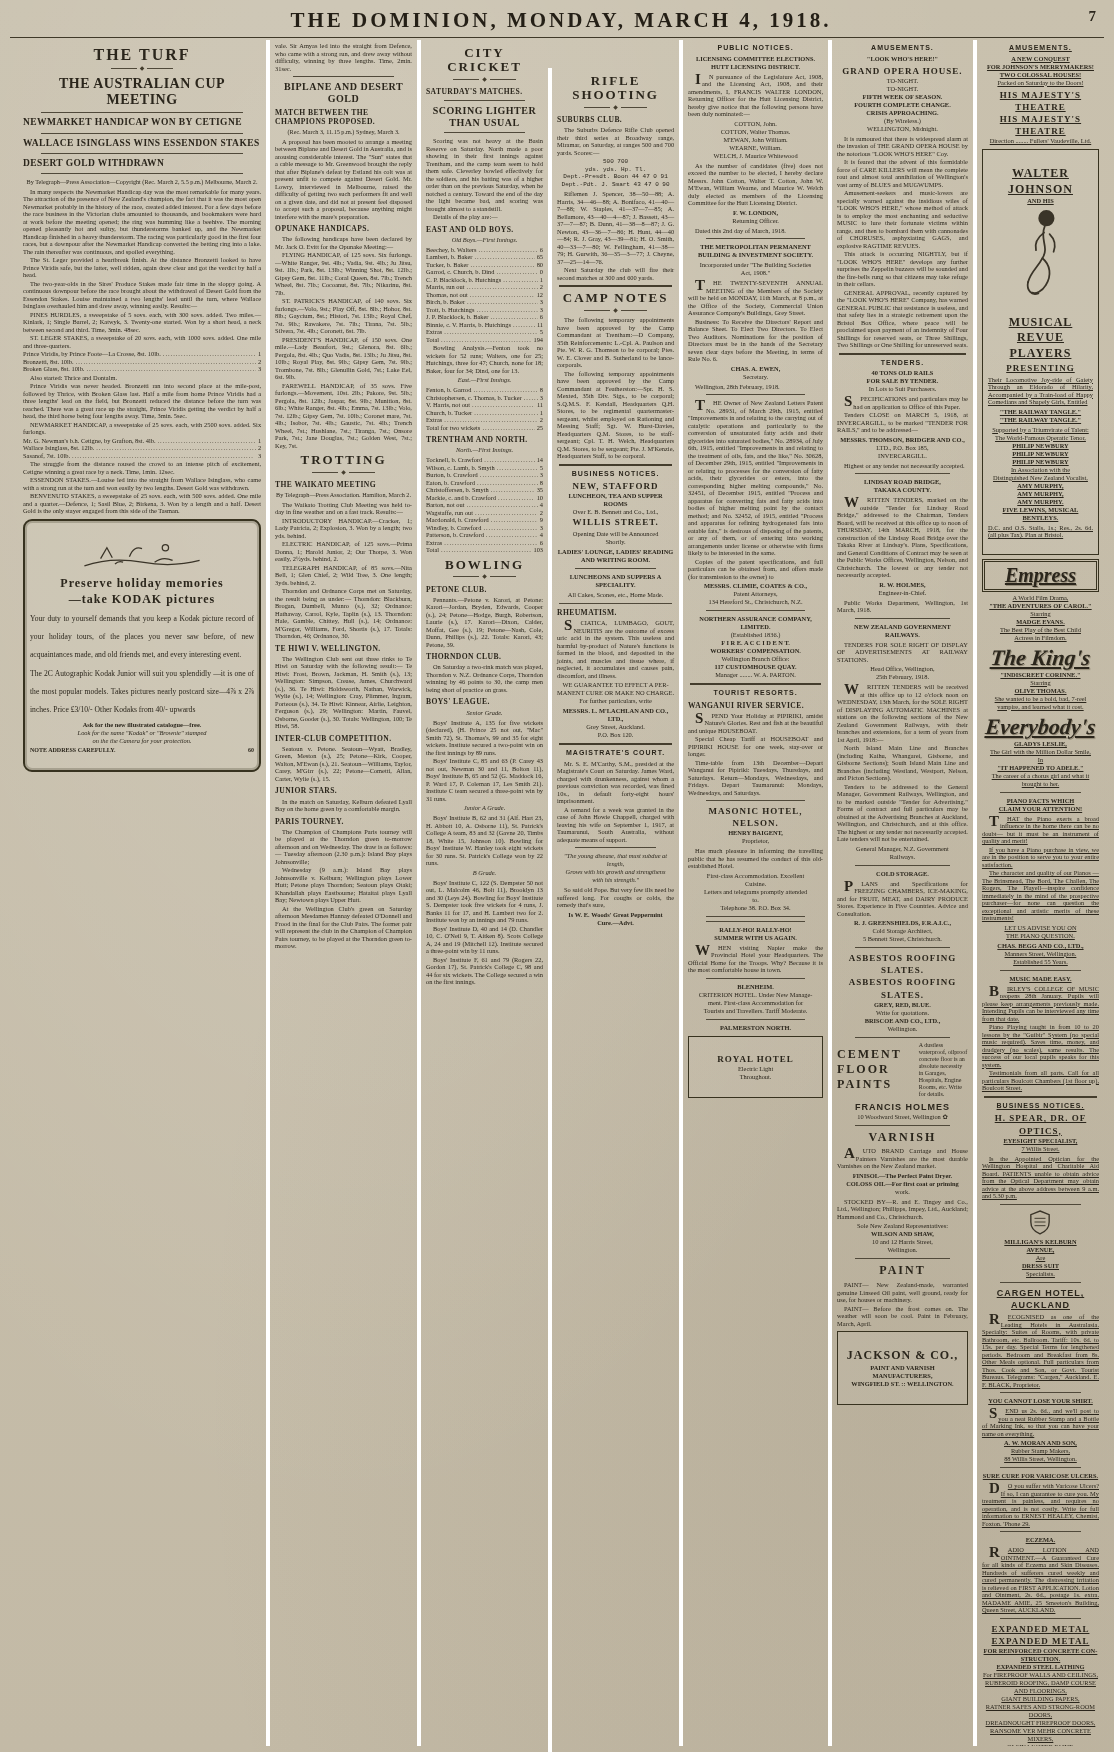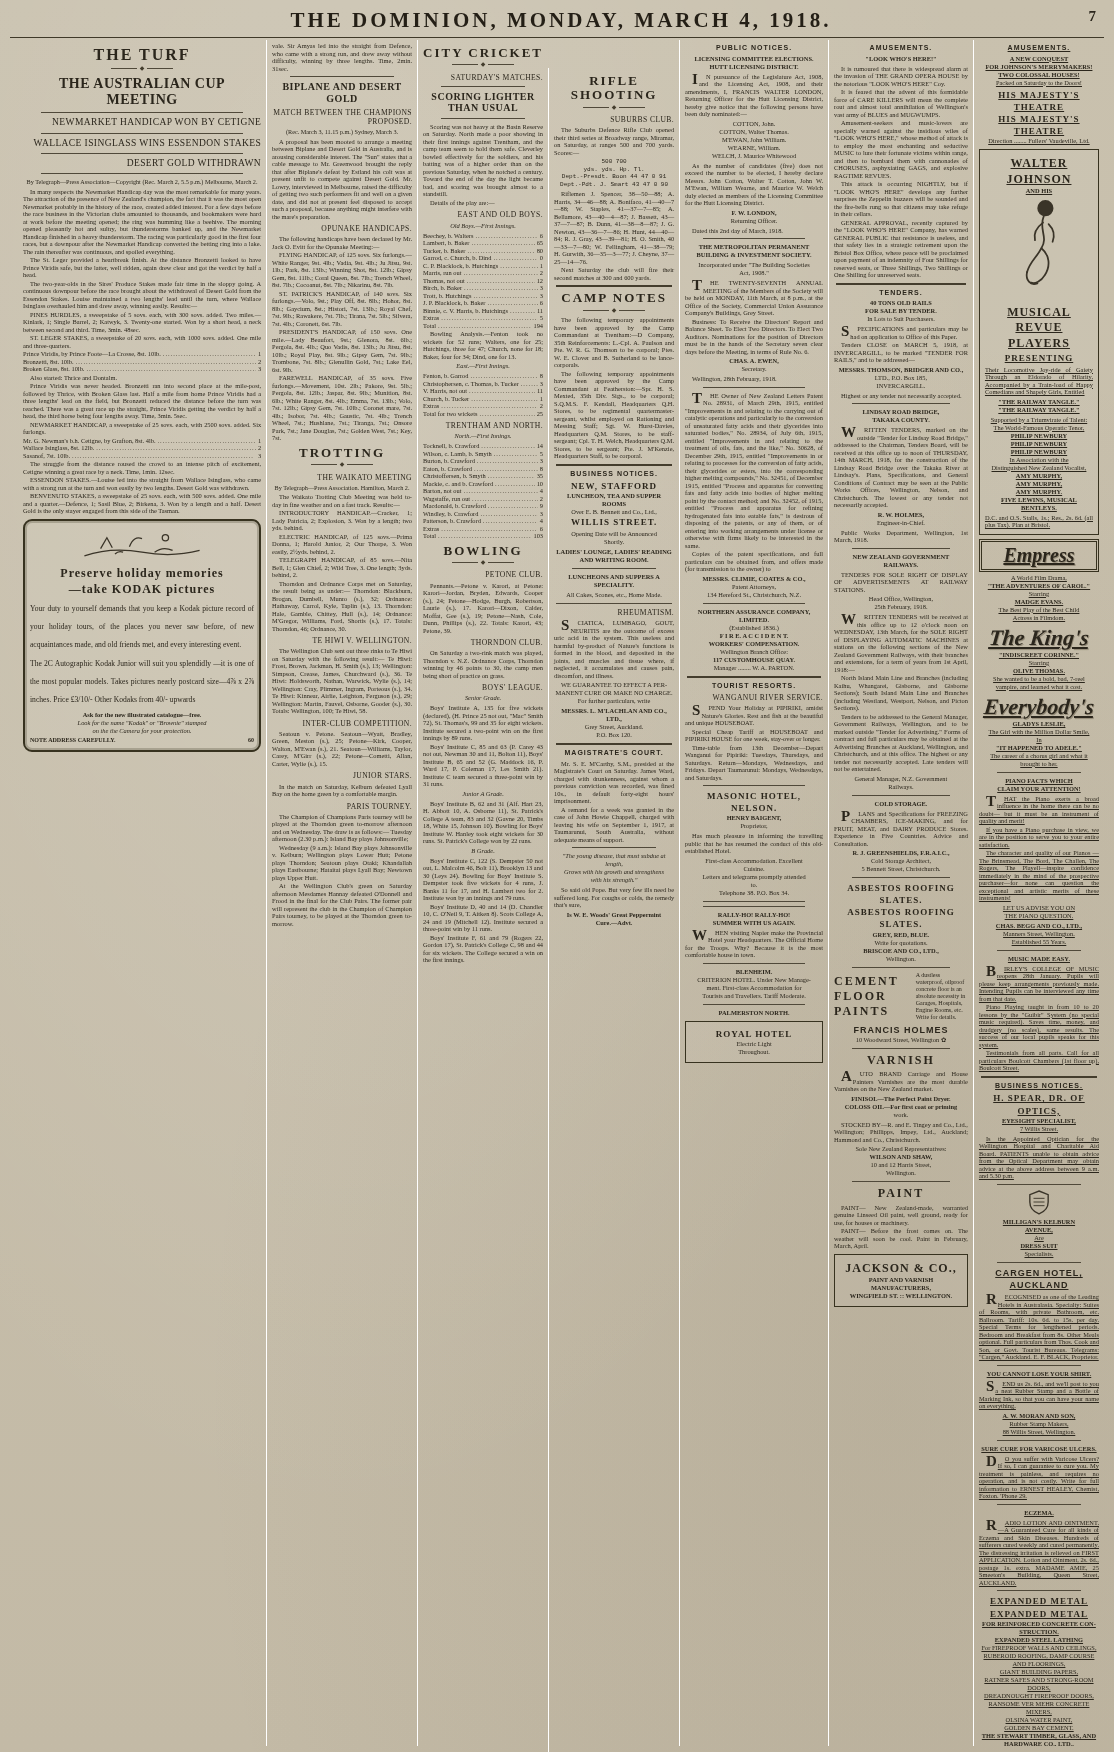--- a/index.html
+++ b/index.html
@@ -9,31 +9,31 @@
       radial-gradient(ellipse at 80% 80%, rgba(90,75,50,.10), rgba(0,0,0,0) 55%),
       linear-gradient(#c9c1ae,#c3baa6);
     font-family:"Liberation Serif","DejaVu Serif",serif;color:#2b261c;}
   .pagehead{position:relative;height:34px;}
   .masthead{position:absolute;left:8px;right:0;top:8px;text-align:center;
     font-size:21px;font-weight:bold;letter-spacing:3px;color:#241f16;}
   .pagenum{position:absolute;right:18px;top:8px;font-size:15px;font-weight:bold;}
   .mastrule{border-top:1.4px solid #3f3929;margin:3px 10px 0 10px;}
   .cols{display:flex;align-items:stretch;padding:2px 10px 0 18px;height:1706px;}
   .col{box-sizing:border-box;padding:2px 5px 0 5px;overflow:hidden;height:100%;}
-  .col+.col{border-left:1px solid #ffffff;}
+  .col+.col{border-left:4px solid #ffffff;}
   .c1{width:250px;font-size:7.3px;line-height:8.7px;}
   .c2{width:152px;}.c3{width:132px;}.c4{width:132px;margin-top:28px;}.c5{width:150px;}.c6{width:146px;}.c7{width:132px;text-decoration:underline;}
   .col{font-size:6.4px;line-height:7.5px;text-align:justify;}
   .ch{font-family:"Liberation Sans","DejaVu Sans",sans-serif;font-size:7px;font-weight:bold;text-align:center;
     letter-spacing:1px;margin:2px 0 3px 0;}
   .sh{font-size:13px;font-weight:bold;text-align:center;letter-spacing:2px;margin:4px 0 1px 0;line-height:1.1;}
   .c1 .sh{font-size:16px;}
   .hl{font-size:10px;font-weight:bold;text-align:center;letter-spacing:.5px;margin:4px 0 2px 0;line-height:1.15;}
   .c1 .hl{font-size:14px;}
-  .sub{font-size:7.6px;font-weight:normal;text-align:right;letter-spacing:.4px;margin:4px 0 2px 0;line-height:1.2;}
+  .sub{font-size:7.6px;font-weight:bold;text-align:left;letter-spacing:.4px;margin:4px 0 2px 0;line-height:1.2;}
   .c1 .sub{font-size:9.5px;}
   .by{font-size:6.2px;text-align:center;margin:2px 0;}
   .p{margin:0 0 1px 0;text-indent:7px;}
   .p.ni{text-indent:0;}
   .dc{float:left;font-size:15px;line-height:12px;font-weight:bold;padding-right:1px;}
   .cen{text-align:center;margin:2px 0;}
   .cl{line-height:1.25;}
   .cl.b{font-weight:bold;}
   .cl.big{font-size:9px;font-weight:bold;letter-spacing:1px;line-height:1.35;}
   .cl.xl{font-size:12px;font-weight:bold;letter-spacing:1px;line-height:1.3;}
@@ -44,21 +44,21 @@
   .srow{display:flex;align-items:baseline;}
   .sn{white-space:nowrap;}
   .sd{flex:1;overflow:hidden;white-space:nowrap;color:#4d473a;margin:0 2px;}
   .sd::after{content:"......................................................................";letter-spacing:1px;}
   .sv{white-space:nowrap;}
   .rule{border-top:1px solid #50493a;margin:4px 18px;}
   .rule.w{margin:4px 2px;}
   .drule{border-top:2.5px double #443d2d;margin:4px 2px;}
   .orn{text-align:center;font-size:6px;color:#443d2d;margin:1px 0 2px 0;position:relative;}
   .orn::before,.orn::after{content:"";display:inline-block;width:26px;border-top:1px solid #50493a;vertical-align:middle;margin:0 3px;}
-  .box{border:1.6px solid #37321f;padding:4px 5px;margin:4px 0;background:rgba(255,255,255,.05);}
+  .box{border:1.6px solid #37321f;padding:14px 5px;margin:4px 0;background:rgba(255,255,255,.05);}
   .box.rnd{border-radius:9px;border-width:2px;box-shadow:0 0 0 2px rgba(55,50,31,.25) inset;}
   .box.thin{border-width:1px;}
   .slogo{font-style:italic;font-weight:bold;text-align:center;font-size:22px;line-height:1.05;margin:4px 0 2px 0;
     text-shadow:1px 1px 0 rgba(60,50,30,.35);transform:skewX(-6deg);}
   .slogo.framed{border:3px double #37321f;transform:none;padding:3px 1px;font-size:20px;}
   .two{display:flex;gap:17px;margin:3px 0;align-items:center;}
   .twoL{flex:0 0 56px;font-size:12px;line-height:1.05;font-weight:bold;letter-spacing:1px;text-align:left;}
   .twoL .cl{letter-spacing:2px;}
   .twoR{flex:1;font-size:6px;line-height:7px;text-align:left;}
   .ill{text-align:center;margin:2px 0;}
@@ -574,20 +574,30 @@
           <div class="cl">Electric Light</div>
           <div class="cl">Throughout.</div>
         </div>
       </div>
     </div>
     <div class="col c6">
       <div class="ch">AMUSEMENTS.</div>
       <div class="cen">
         <div class="cl b">"LOOK  WHO'S  HERE!"</div>
       </div>
+      <div class="cen">
+        <div class="cl big">GRAND      OPERA      HOUSE.</div>
+        <div class="cl">TO-NIGHT.</div>
+        <div class="cl">TO-NIGHT.</div>
+        <div class="cl b">FIFTH WEEK OF SEASON.</div>
+        <div class="cl b">FOURTH COMPLETE CHANGE.</div>
+        <div class="cl b">CRISIS APPROACHING.</div>
+        <div class="cl">(By Wireless.)</div>
+        <div class="cl">WELLINGTON, Midnight.</div>
+      </div>
       <div class="p">It is rumoured that there is widespread alarm at the invasion of THE GRAND OPERA HOUSE by the notorious "LOOK WHO'S HERE" Coy.</div>
       <div class="p">It is feared that the advent of this formidable force of CARE KILLERS will mean the complete rout and almost total annihilation of Wellington's vast army of BLUES and MUGWUMPS.</div>
       <div class="p">Amusement-seekers and music-lovers are specially warned against the insidious wiles of "LOOK WHO'S HERE," whose method of attack is to employ the most enchanting and seductive MUSIC to lure their fortunate victims within range, and then to bombard them with cannonades of CHORUSES, asphyxiating GAGS, and explosive RAGTIME REVUES.</div>
       <div class="p">This attack is occurring NIGHTLY, but if "LOOK WHO'S HERE" develops any further surprises the Zeppelin buzzers will be sounded and the fire-bells rung so that citizens may take refuge in their cellars.</div>
       <div class="p">GENERAL APPROVAL, recently captured by the "LOOK WHO'S HERE" Company, has warned GENERAL PUBLIC that resistance is useless, and that safety lies in a strategic retirement upon the Bristol Box Office, where peace will be proclaimed upon payment of an indemnity of Four Shillings for reserved seats, or Three Shillings, Two Shillings or One Shilling for unreserved seats.</div>
       <div class="drule"></div>
       <div class="ch">TENDERS.</div>
       <div class="cen">
         <div class="cl b">40 TONS  OLD  RAILS</div>
         <div class="cl b">FOR SALE BY TENDER.</div>

